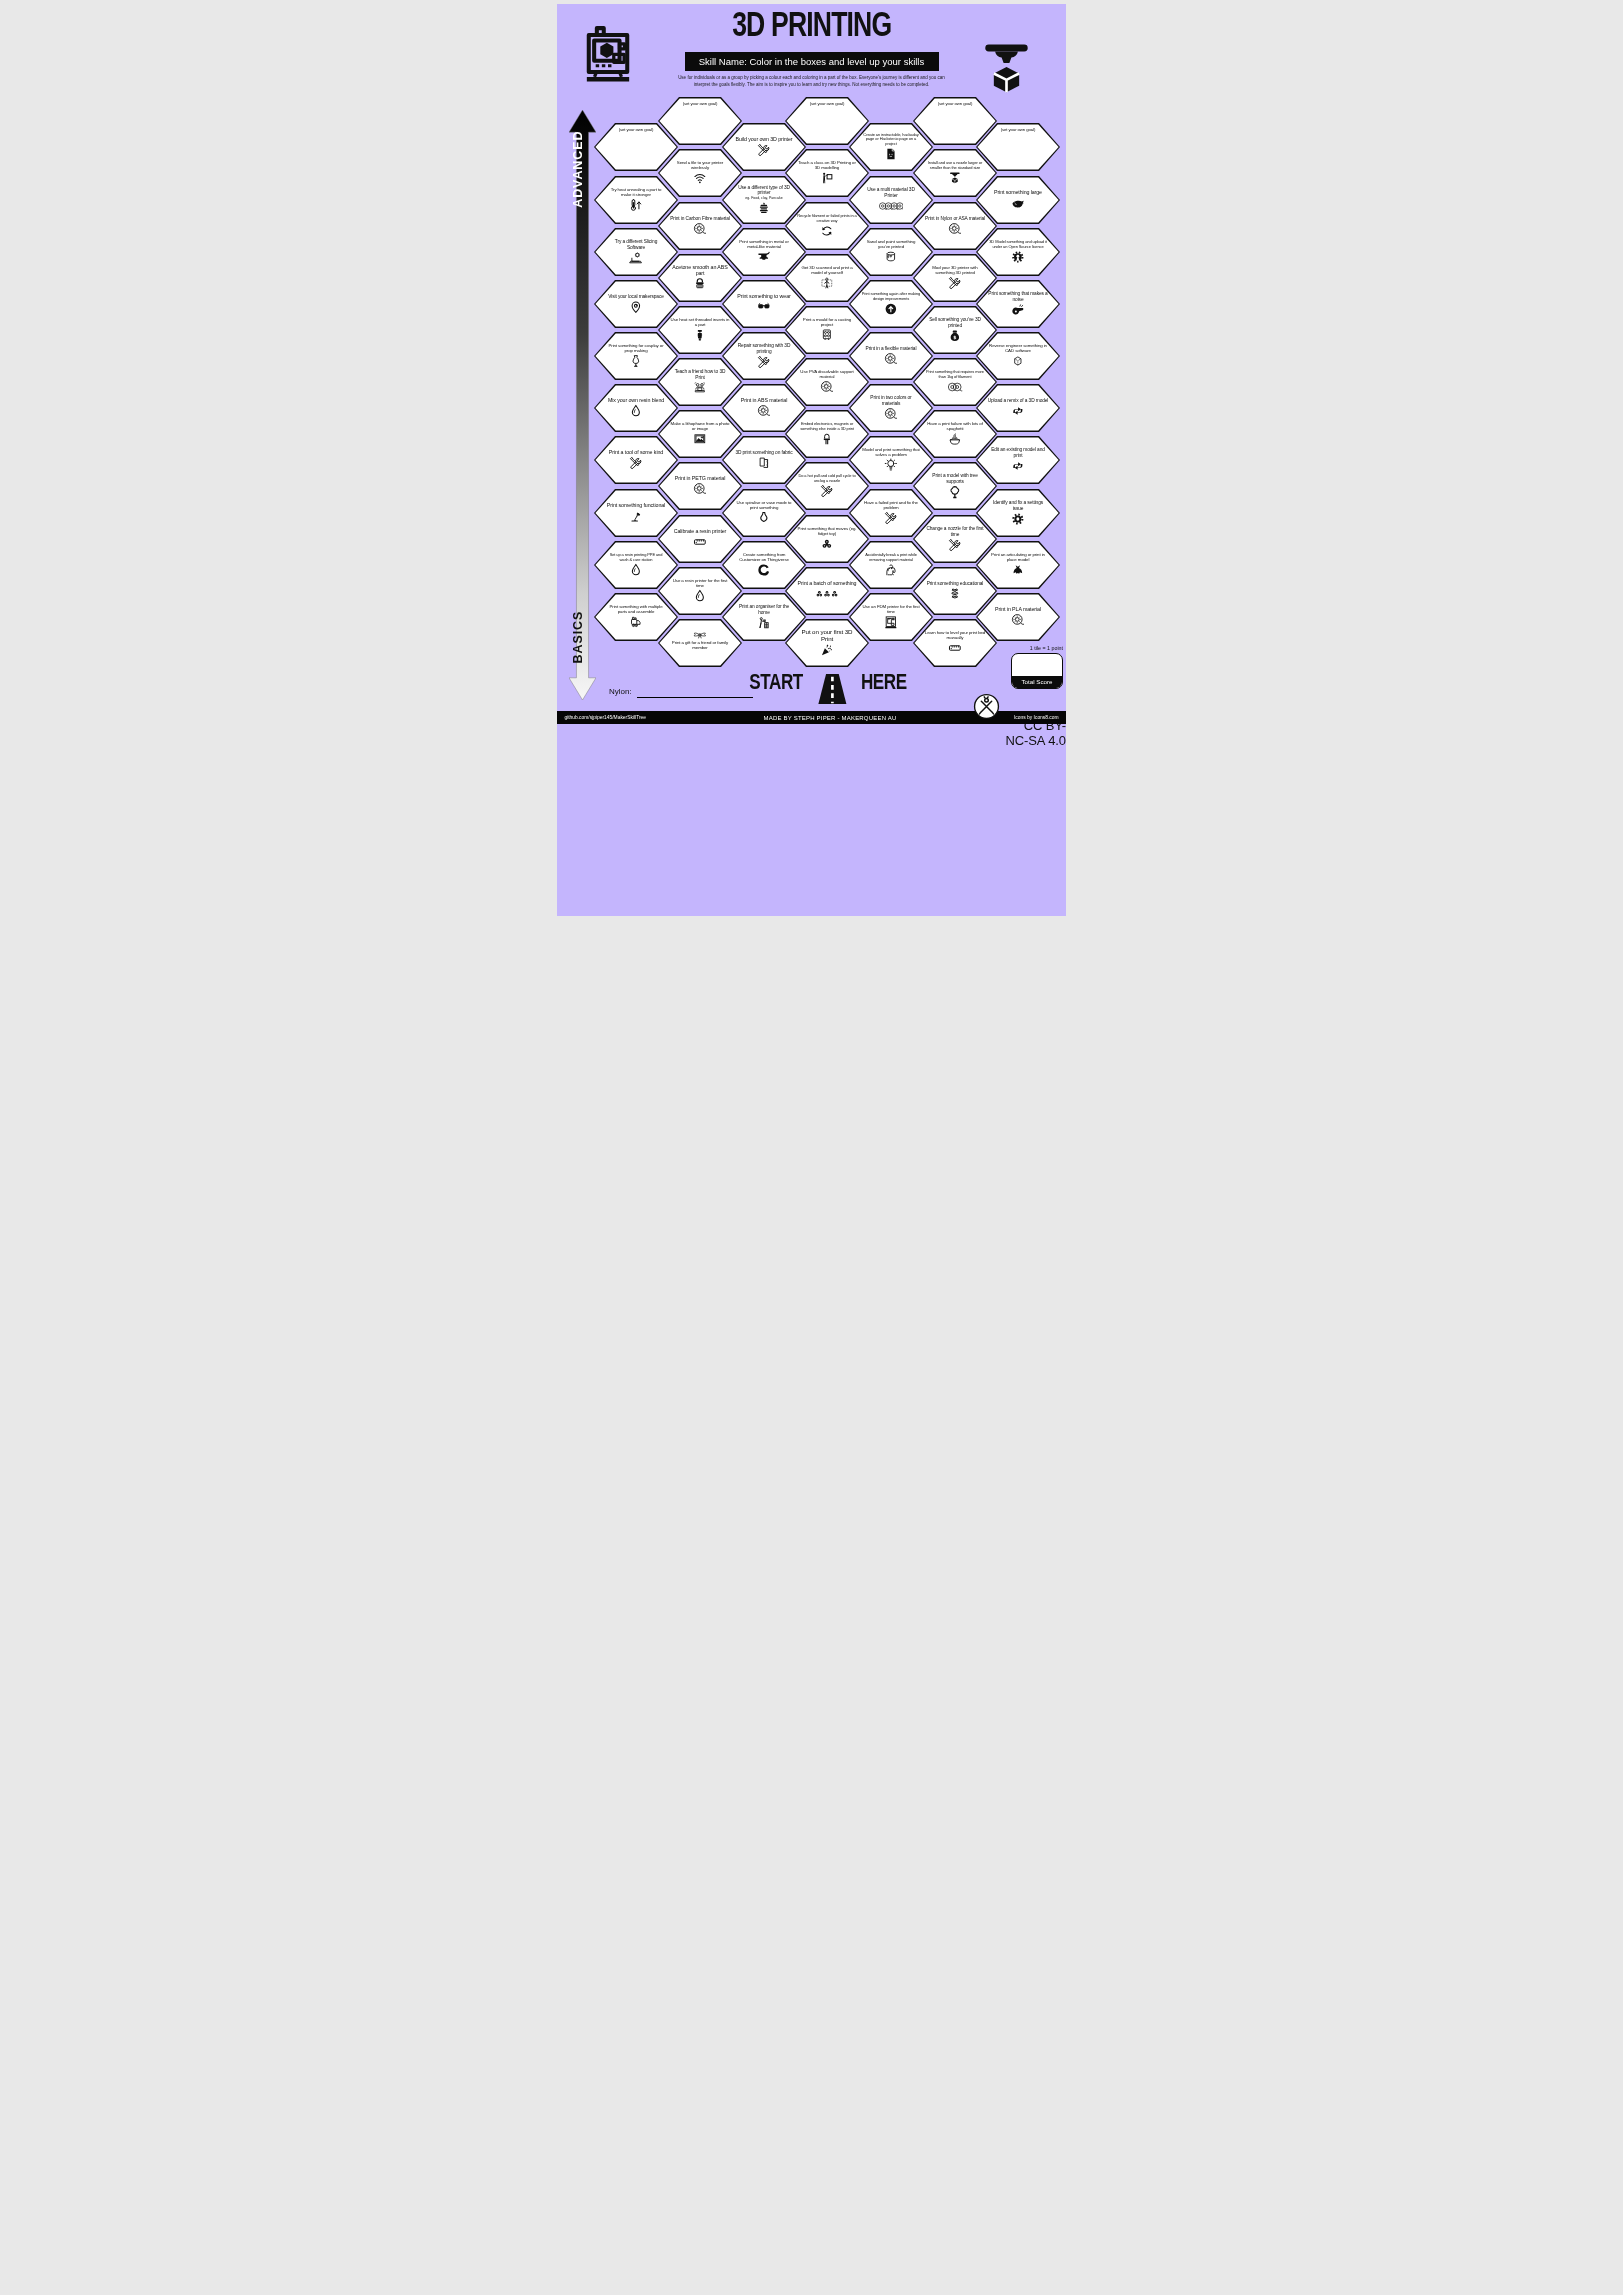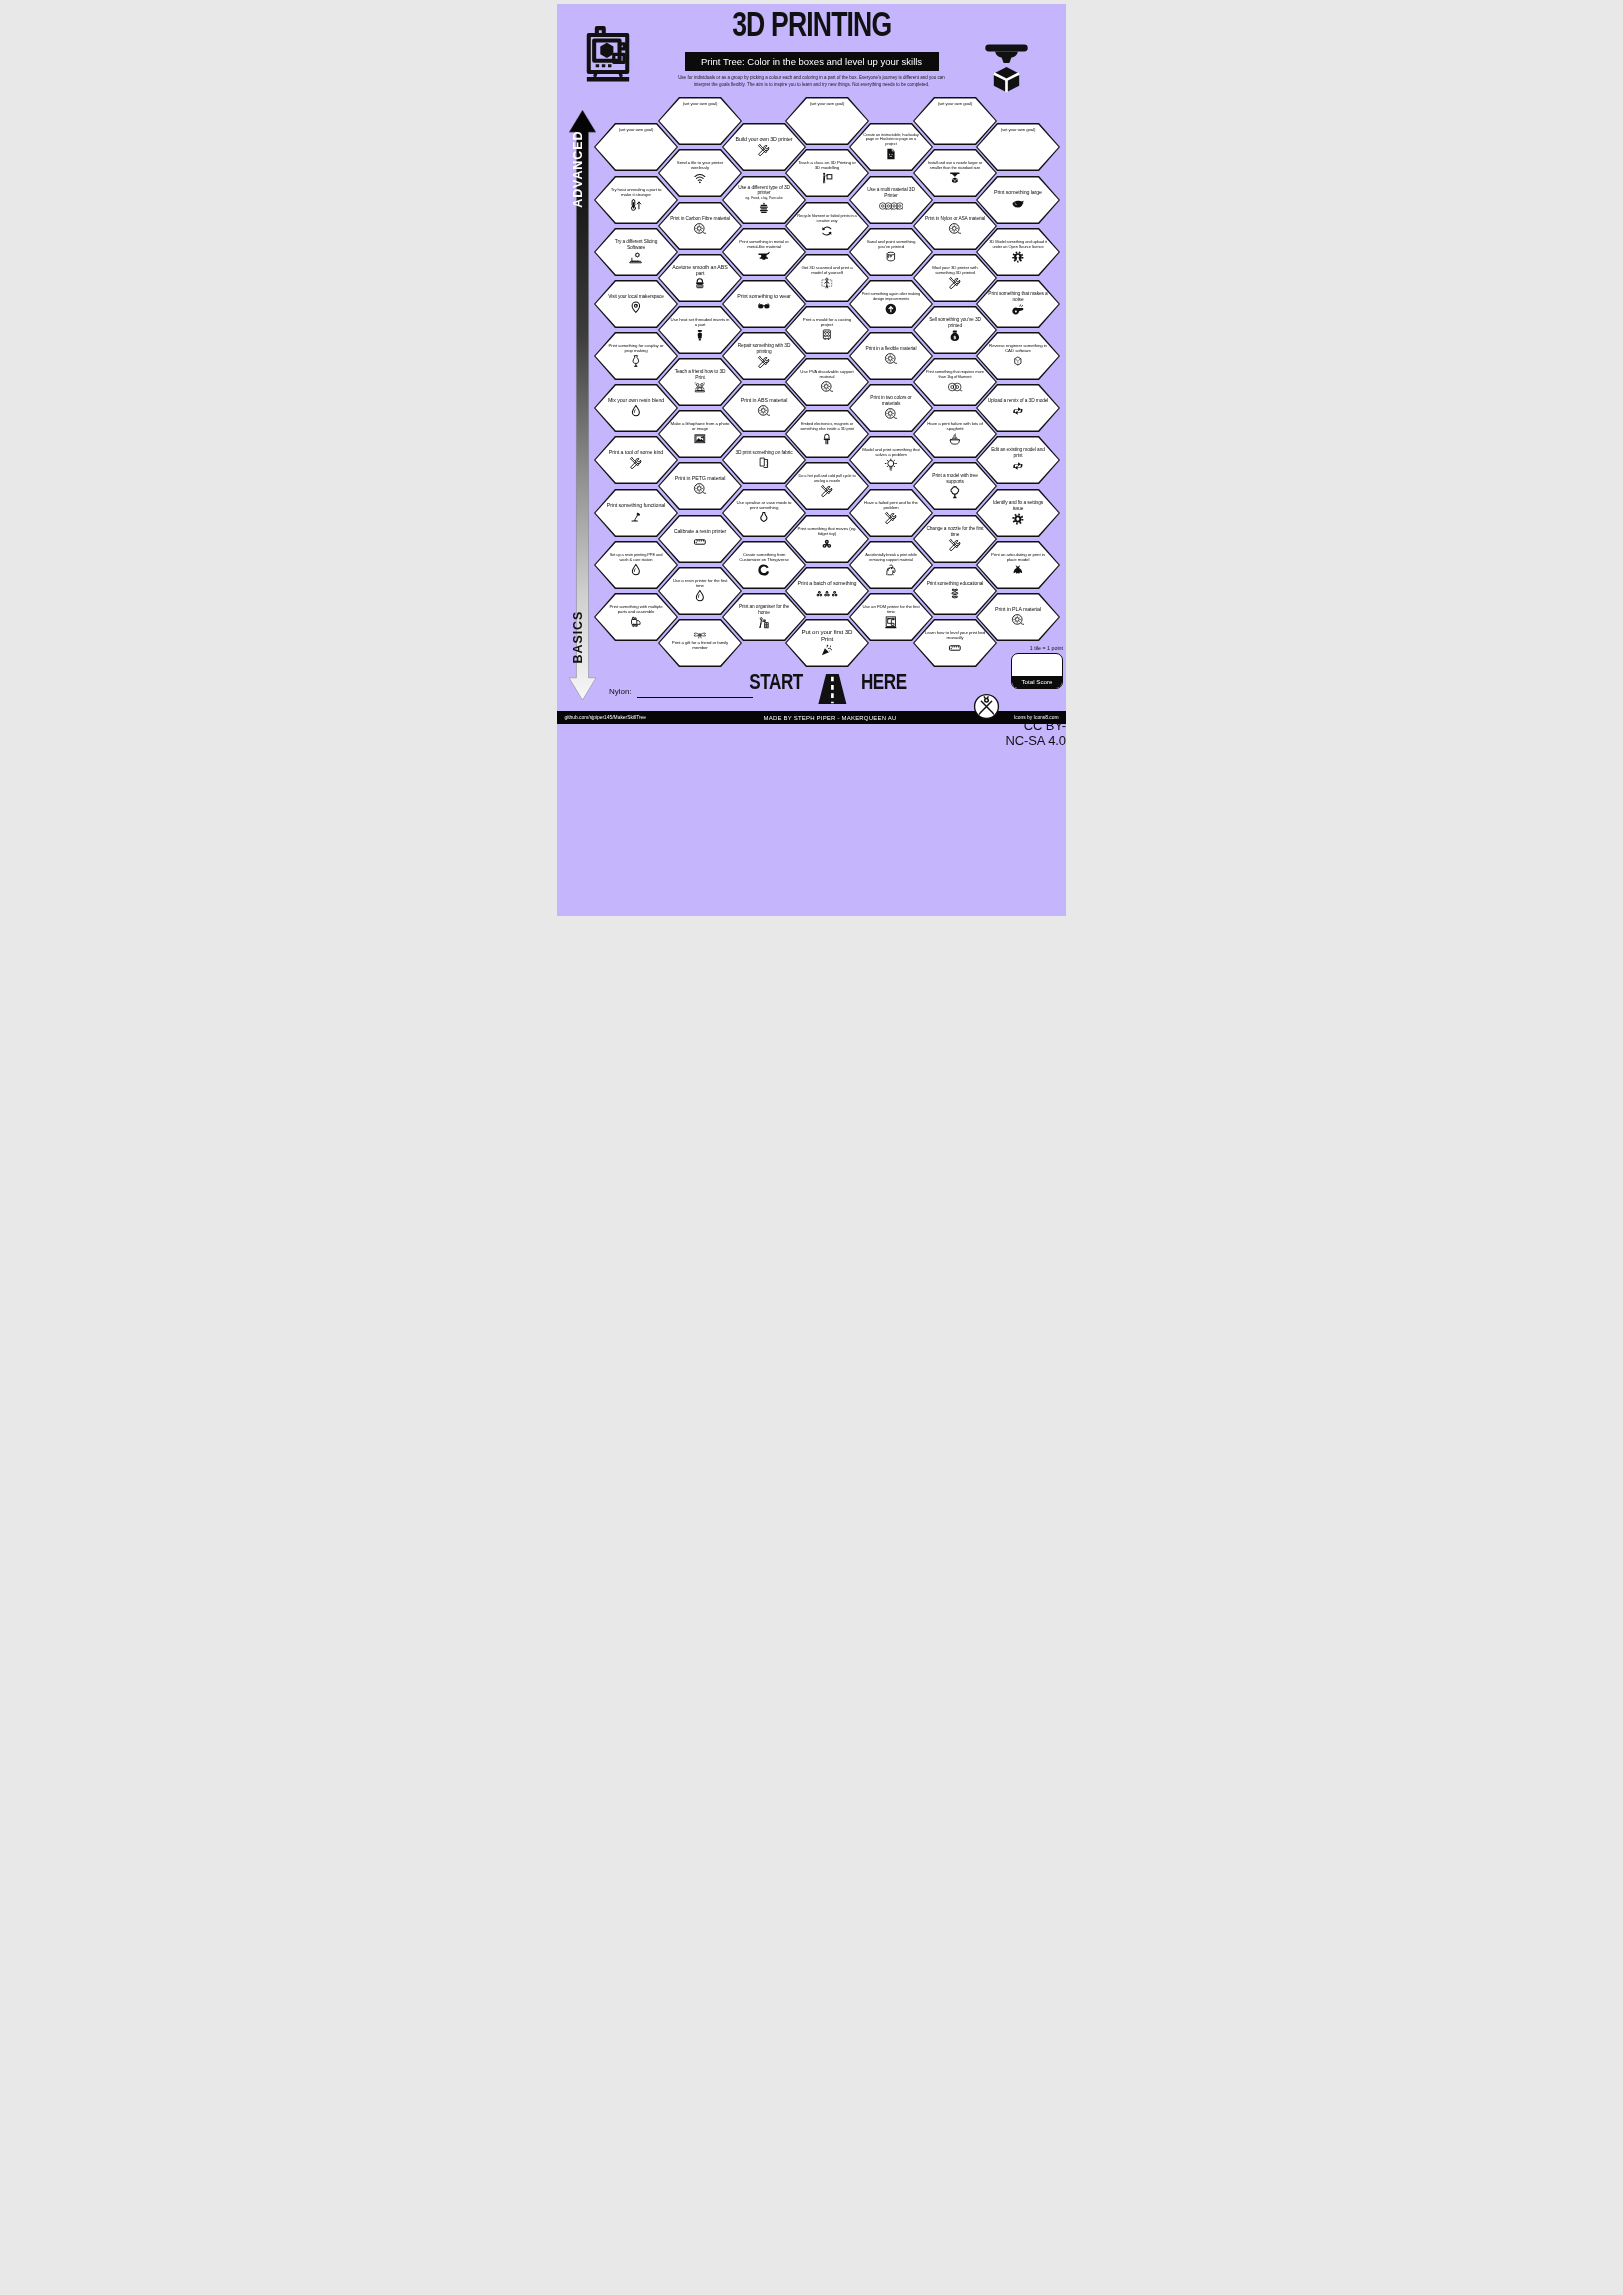--- a/index.html
+++ b/index.html
@@ -72,21 +72,21 @@
         </g>
         <path fill="#111" d="M12.4 9.4l3.4 2v4l-3.4 2-3.4-2v-4z"></path>
       </svg>
     </div>
 
   <div class="abs" id="title">
     <span>3D PRINTING</span>
   </div>
 
   <div class="abs" id="subbar">
-    <span>Print Tree:  Color in the boxes and level up your skills</span>
+    <span>Skill Name:  Color in the boxes and level up your skills</span>
   </div>
 
   <div class="abs" id="desc">
     <div>Use for individuals or as a group by picking a colour each and coloring in a part of the box.  Everyone’s journey is different and you can</div>
     <div>interpret the goals flexibly.  The aim is to inspire you to learn and try new things. Not everything needs to be completed.</div>
   </div>
 
   <div class="abs" id="logoR">
       <svg viewBox="0 0 24 30">
         <g fill="#111">

